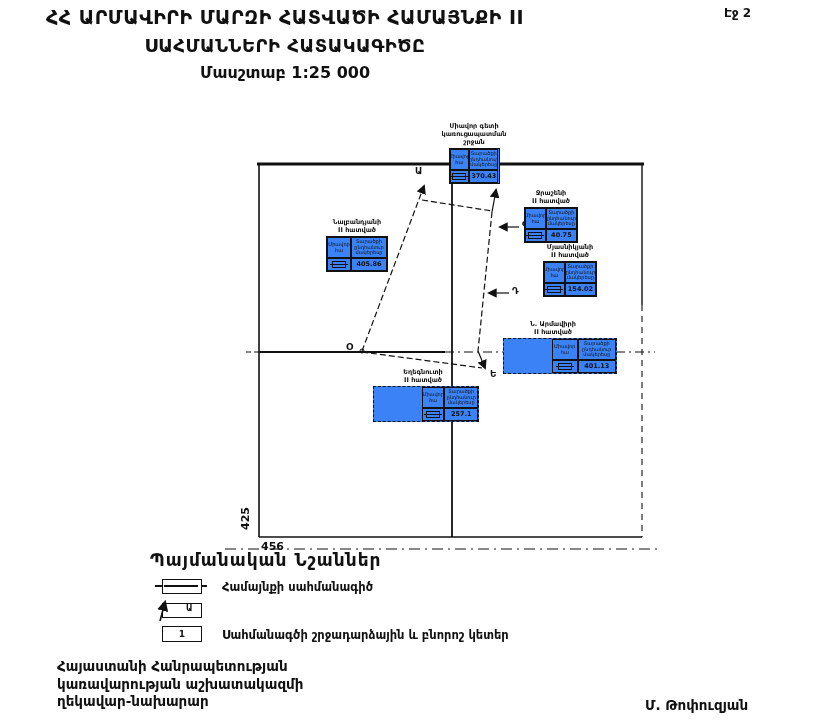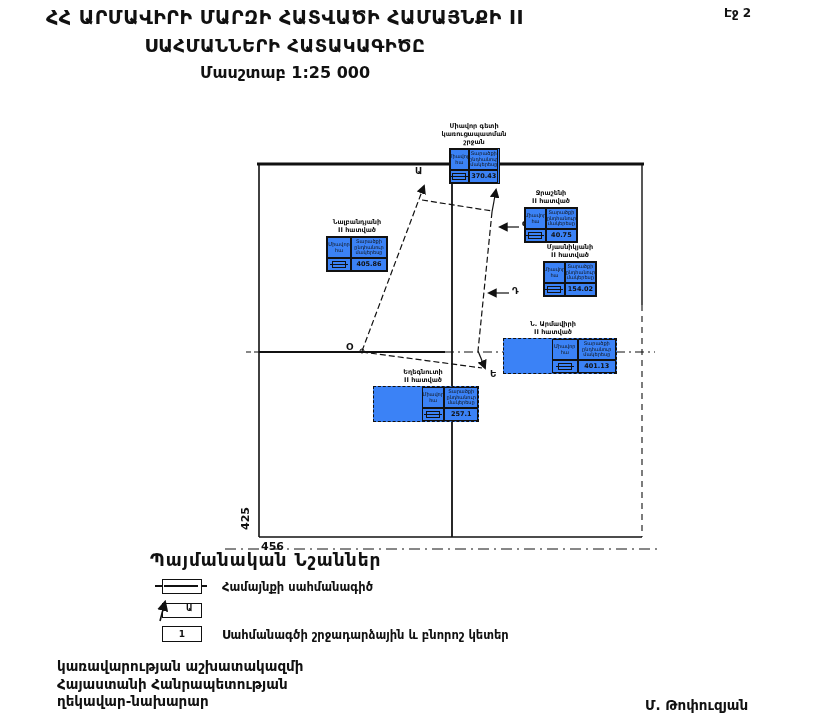--- a/index.html
+++ b/index.html
@@ -220,19 +220,19 @@
 
     <div class="legend-item">
       <div class="legend-sym">
         <div class="lsym-num">1</div>
       </div>
       <div class="legend-label">Սահմանագծի շրջադարձային և բնորոշ կետեր</div>
     </div>
   </div>
 
   <div class="footer-left">
+    <div>Հայաստանի Հանրապետության</div>
     <div>կառավարության աշխատակազմի</div>
-    <div>Հայաստանի Հանրապետության</div>
     <div>ղեկավար-նախարար</div>
   </div>
   <div class="footer-name">Մ. Թոփուզյան</div>
 
 </div>
 
 </body></html>

